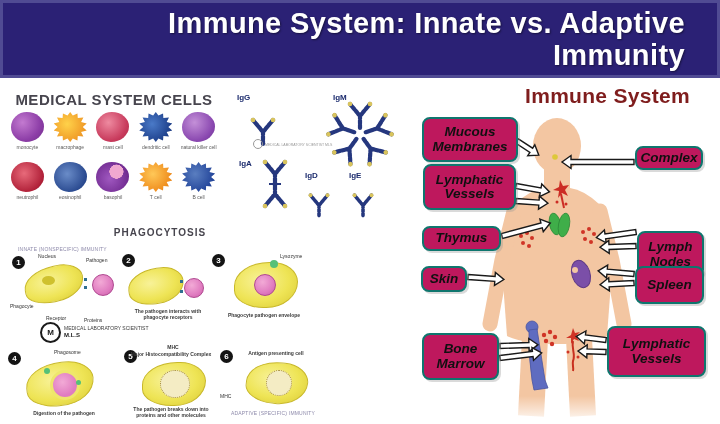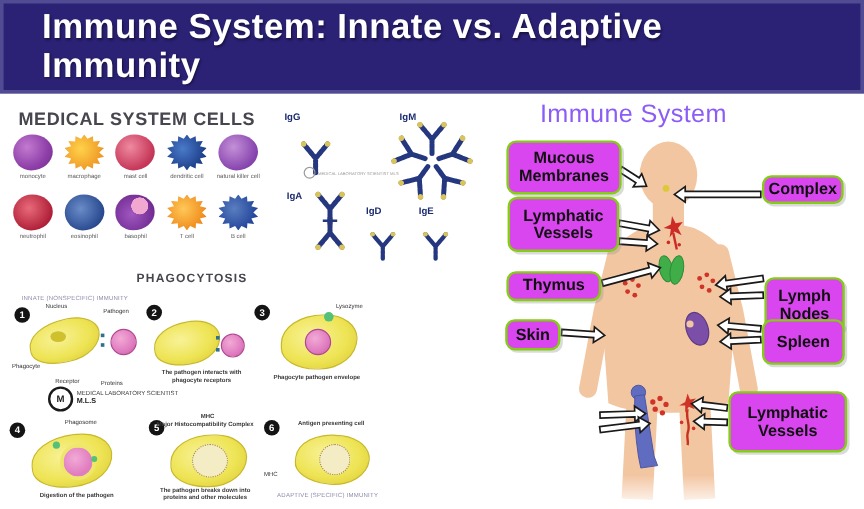--- a/index.html
+++ b/index.html
@@ -1,20 +1,20 @@
 <!DOCTYPE html>
 <html><head>
 <meta charset="utf-8">
 <style>
   html,body{margin:0;padding:0;background:#fff;}
   .canvas{position:relative;width:720px;height:424px;background:#ffffff;font-family:"Liberation Sans",sans-serif;overflow:hidden;}
 
   
   .hdr{position:absolute;left:0;top:0;width:720px;height:78px;display:flex;align-items:center;justify-content:center;box-shadow:inset 0 0 0 3px rgba(165,172,218,.30);}
-  .hdr .t{width:650px;text-align:left;color:#ffffff;font-size:29px;font-weight:bold;line-height:1.12;letter-spacing:.4px;text-shadow:1px 1px 2px rgba(0,0,0,.45);}
+  .hdr .t{width:650px;text-align:right;color:#ffffff;font-size:29px;font-weight:bold;line-height:1.12;letter-spacing:.4px;text-shadow:1px 1px 2px rgba(0,0,0,.45);}
 
   
   .sec-title{position:absolute;text-align:center;font-weight:bold;color:#47454e;}
   .cells-title{left:8px;top:91px;width:212px;font-size:15px;letter-spacing:.5px;}
   .phago-title{left:55px;top:227px;width:210px;font-size:10px;letter-spacing:1px;}
 
   
   .cellgrid{position:absolute;left:6px;top:112px;width:214px;display:grid;grid-template-columns:repeat(5,1fr);row-gap:5px;}
   .cellitem{display:flex;flex-direction:column;align-items:center;}
   .cblob{width:33px;height:30px;}
@@ -48,23 +48,23 @@
   .tcap{position:absolute;font-size:5px;font-weight:bold;color:#3a3a3a;text-align:center;line-height:1.25;}
   .note{position:absolute;font-size:5px;color:#8d89aa;letter-spacing:.2px;}
   .phagosome{position:absolute;background:radial-gradient(circle at 40% 38%,#f2aad6,#e07cc0 65%);border:3px solid #eee76c;border-radius:50%;}
   .mlslogo{position:absolute;left:40px;top:322px;display:flex;align-items:center;gap:3px;}
   .mlscircle{width:17px;height:17px;border:2px solid #1a1a1a;border-radius:50%;display:flex;align-items:center;justify-content:center;font-size:8px;font-weight:bold;color:#1a1a1a;flex:0 0 auto;}
   .mlstext{font-size:5px;color:#3a3a3a;line-height:1.3;}
   .mlsabbr{font-size:6px;font-weight:bold;color:#1a1a1a;}
 
   
   .rightpanel{position:absolute;left:420px;top:84px;width:300px;height:340px;}
-  .bodytitle{position:absolute;left:30px;top:0;width:240px;text-align:left;font-size:21px;font-weight:normal;color:#8b5cf6;letter-spacing:.3px;}
+  .bodytitle{position:absolute;left:30px;top:0;width:240px;text-align:right;font-size:21px;font-weight:bold;color:#7f1d1d;letter-spacing:.3px;}
   .bodysvg{position:absolute;left:0;top:0;}
-  .blabel{position:absolute;background:#d946ef;border:2px solid #84cc16;border-radius:8px;display:flex;align-items:center;justify-content:center;text-align:center;font-weight:bold;font-size:13.5px;line-height:1.05;color:#101010;padding:1px 3px;box-sizing:border-box;box-shadow:2px 2px 0 rgba(150,150,150,.35);}
+  .blabel{position:absolute;background:#be185d;border:2px solid #0f766e;border-radius:8px;display:flex;align-items:center;justify-content:center;text-align:center;font-weight:bold;font-size:13.5px;line-height:1.05;color:#101010;padding:1px 3px;box-sizing:border-box;box-shadow:2px 2px 0 rgba(150,150,150,.35);font-style:italic;}
 </style>
 </head>
 <body>
 
 <div class="canvas">
 
   <div class="hdr" style="background-color: rgb(43, 33, 117);">
     <div class="t">Immune System: Innate vs. Adaptive Immunity</div>
   </div>
 
@@ -301,16 +301,17 @@
       <rect x="55" y="312" width="170" height="28" fill="url(#fade)"></rect>
     </svg>
 
     <div class="blabel" style="left:2px;top:33px;width:96px;height:45px;">Mucous Membranes</div>
     <div class="blabel" style="left:215px;top:62px;width:68px;height:24px;">Complex</div>
     <div class="blabel" style="left:3px;top:80px;width:93px;height:46px;">Lymphatic Vessels</div>
     <div class="blabel" style="left:2px;top:142px;width:79px;height:25px;">Thymus</div>
     <div class="blabel" style="left:217px;top:123px;width:67px;height:47px;margin-top:24px;">Lymph Nodes</div>
     <div class="blabel" style="left:1px;top:182px;width:46px;height:26px;">Skin</div>
     <div class="blabel" style="left:215px;top:182px;width:69px;height:38px;">Spleen</div>
+    <div class="blabel" style="left:2px;top:249px;width:77px;height:47px;">Bone Marrow</div>
     <div class="blabel" style="left:187px;top:242px;width:99px;height:51px;">Lymphatic Vessels</div>
   </div>
 
 </div>
 
 </body></html>

